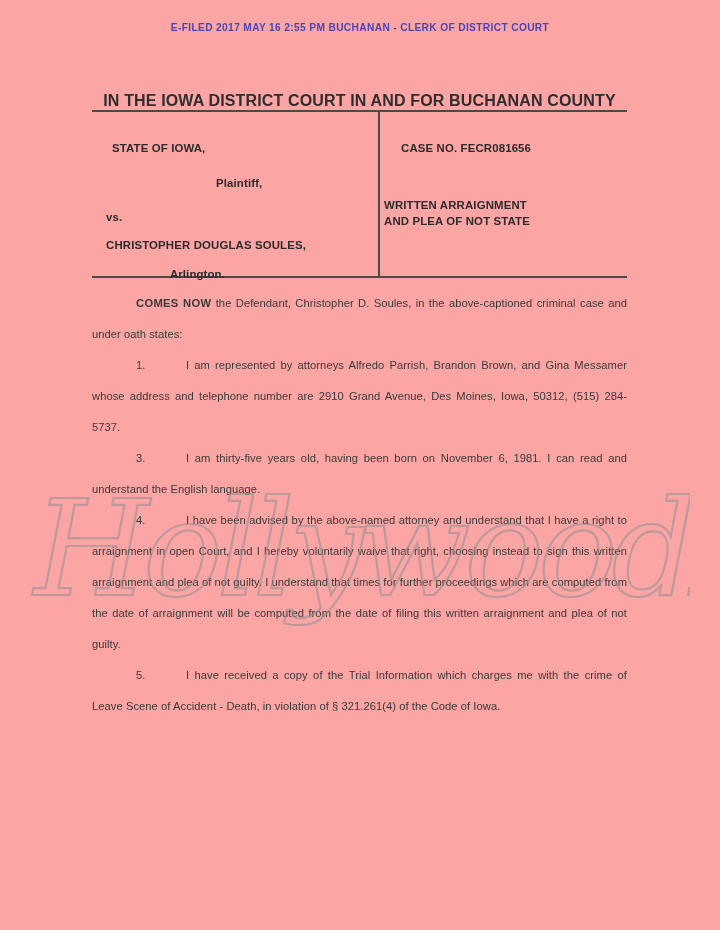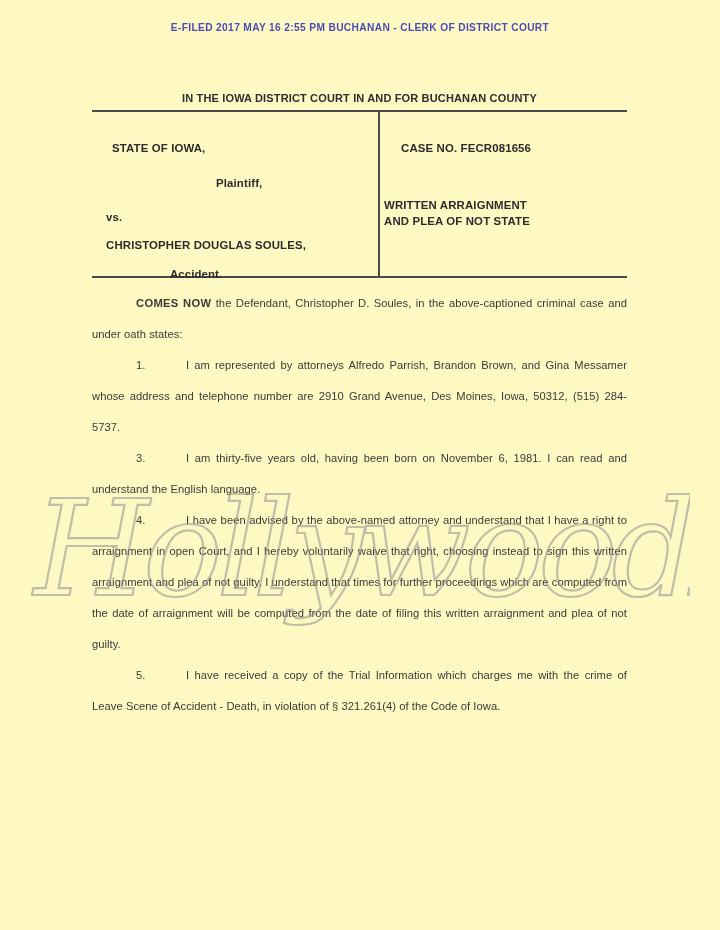--- a/index.html
+++ b/index.html
@@ -15,21 +15,21 @@
     font-family: "Liberation Sans", sans-serif;
     -webkit-font-smoothing: antialiased;
   }
 
   .page {
     position: absolute;
     left: 0;
     top: 0;
     width: 720px;
     height: 930px;
-    background: #fef9c3;
+    background: #fca5a5;
   }
 
   
   .efiled-stamp {
     position: absolute;
     left: 0;
     top: 22px;
     width: 720px;
     text-align: center;
     font-size: 10.2px;
@@ -40,21 +40,21 @@
     white-space: nowrap;
   }
 
   
   .court-title {
     position: absolute;
     left: 92px;
     top: 92px;
     width: 535px;
     text-align: center;
-    font-size: 11px;
+    font-size: 16px;
     font-weight: bold;
     letter-spacing: 0.15px;
     color: #2e2e2e;
     white-space: nowrap;
   }
 
   
   .caption {
     position: absolute;
     left: 92px;
@@ -180,21 +180,21 @@
   <div class="caption">
     <div class="rule top"></div>
     <div class="rule bottom"></div>
     <div class="vdivider"></div>
 
     <div class="caption-left">
       <div class="cap-line cap-plaintiff-name">STATE OF IOWA,</div>
       <div class="cap-line cap-plaintiff-role">Plaintiff,</div>
       <div class="cap-line cap-vs">vs.</div>
       <div class="cap-line cap-defendant-name">CHRISTOPHER DOUGLAS SOULES,</div>
-      <div class="cap-line cap-defendant-role">Accident.</div>
+      <div class="cap-line cap-defendant-role">Arlington.</div>
     </div>
 
     <div class="caption-right">
       <div class="cap-line cap-case-no">CASE NO. FECR081656</div>
       <div class="cap-line cap-doc-title-1">WRITTEN ARRAIGNMENT</div>
       <div class="cap-line cap-doc-title-2">AND PLEA OF NOT STATE</div>
     </div>
   </div>
 
   <div class="body-text">

